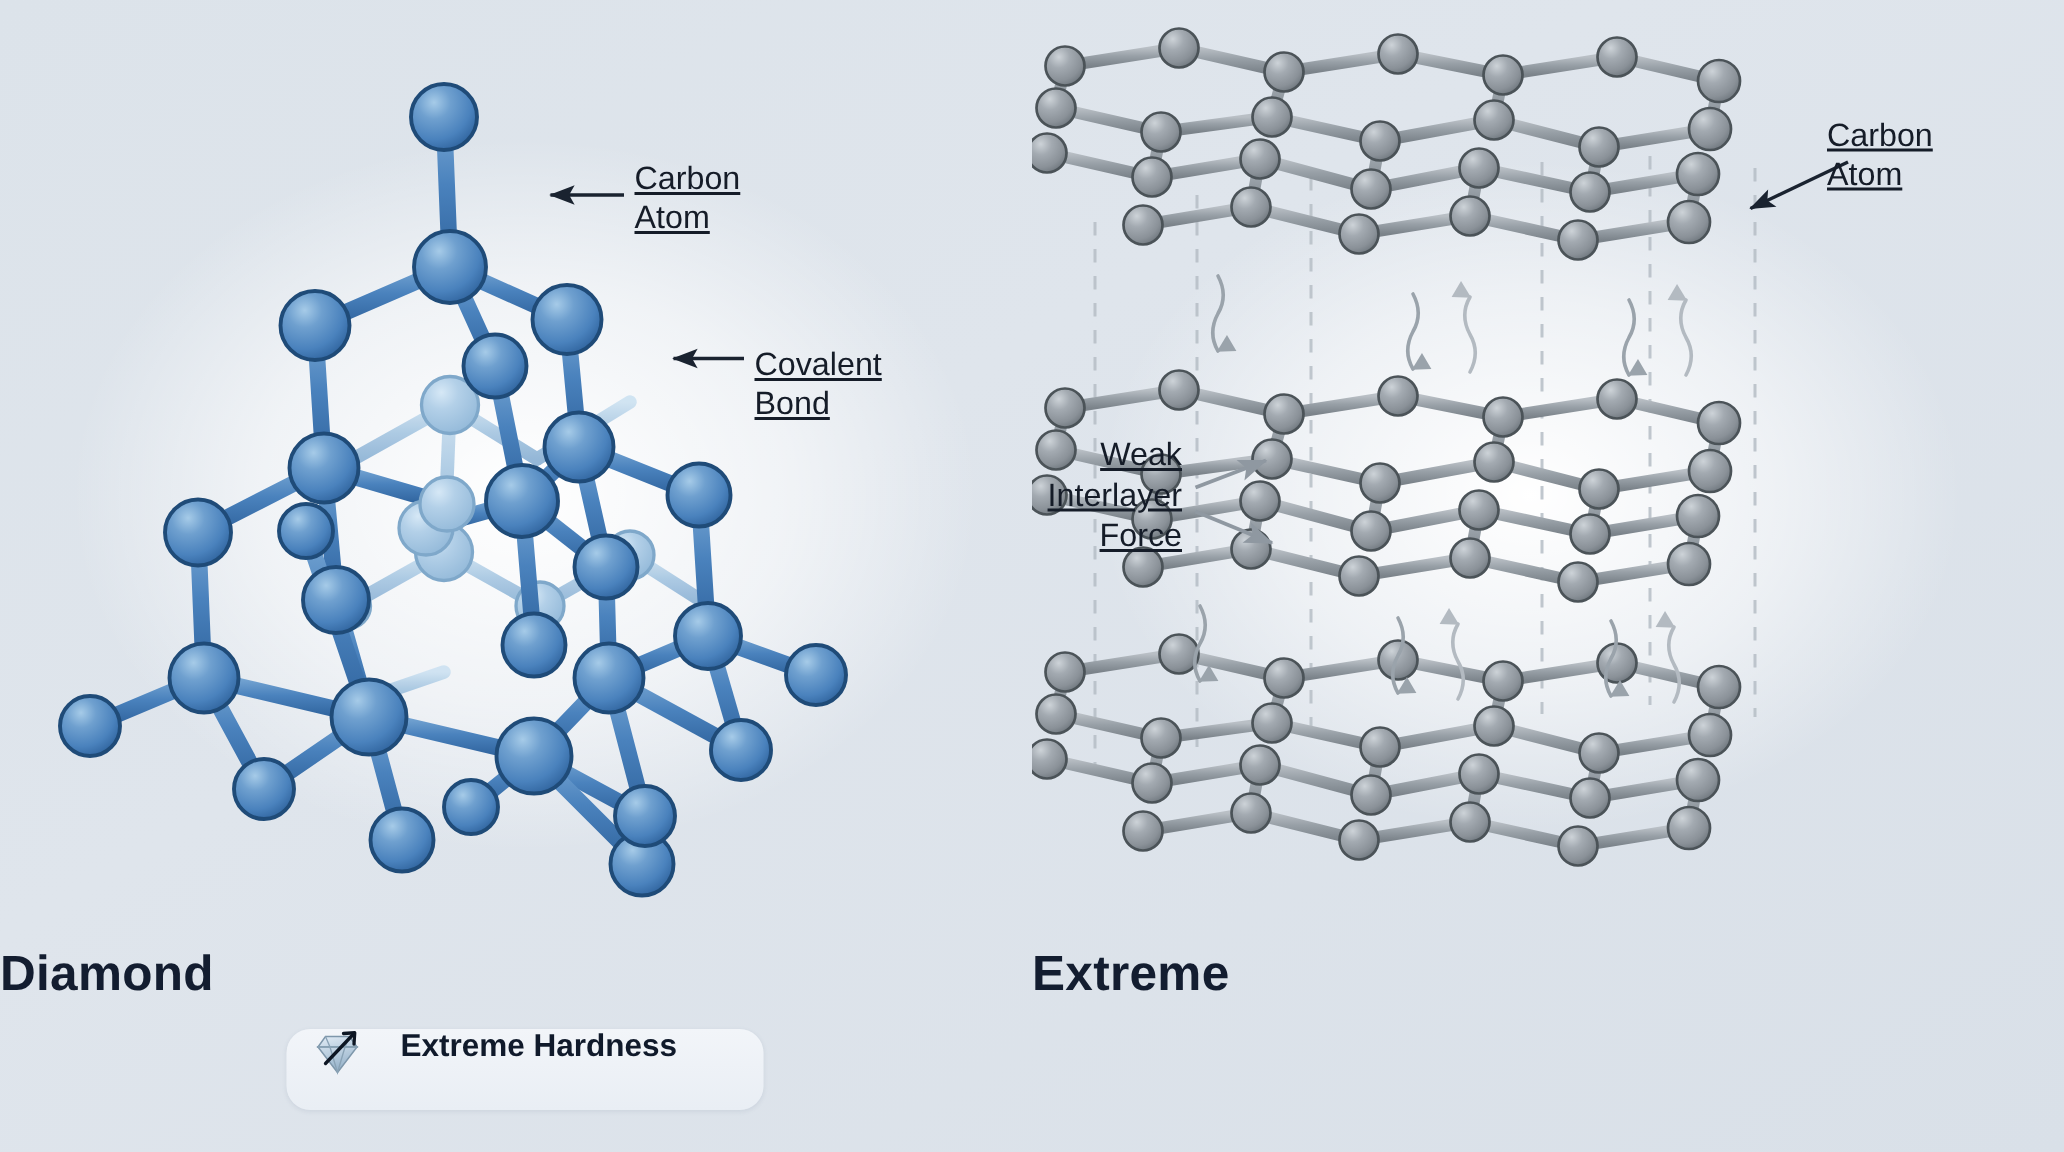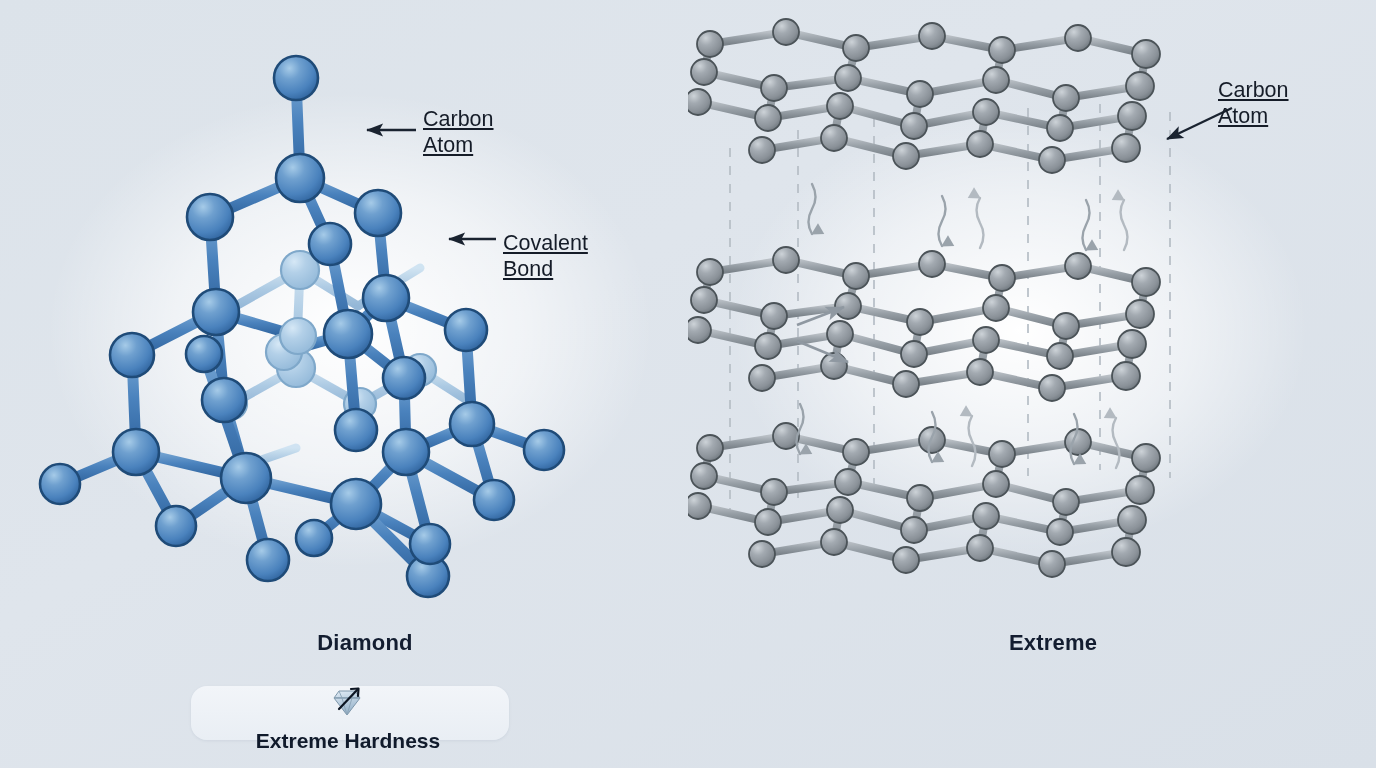--- a/index.html
+++ b/index.html
@@ -39,41 +39,38 @@
     left: 0;
     top: 0;
     width: 688px;
     height: 620px;
     display: block;
   }
 
   .caption {
     position: absolute;
     width: 688px;
-    text-align: center;
+    text-align: left;
     top: 630px;
-    font-size: 22px;
+    font-size: 33px;
     font-weight: bold;
     letter-spacing: 0.2px;
     color: #131d30;
-    padding-left: 21px;
   }
   .badge {
     position: absolute;
     top: 686px;
     height: 54px;
     display: flex;
-    align-items: center;
-    gap: 11px;
+    gap: 24px;
     padding: 0 22px 0 18px;
     box-sizing: border-box;
     border-radius: 16px;
     background: linear-gradient(180deg, #f2f5f9 0%, #e9eef4 100%);
     box-shadow: 0 1px 3px rgba(80,100,125,0.10);
-    flex-direction: column;
   }
   #badge-diamond { left: 191px; width: 318px; }
   .badge-label {
     font-size: 21px;
     font-weight: bold;
     color: #101a2b;
     white-space: nowrap;
   }
   .badge-icon { flex: 0 0 auto; display: block; }
 
@@ -529,14 +526,17 @@
     <line x1="797" y1="325" x2="844" y2="307" stroke="#8f98a1" stroke-width="2.6" marker-end="url(#grayArrow)"></line>
     <line x1="797" y1="341" x2="848" y2="362" stroke="#8f98a1" stroke-width="2.6" marker-end="url(#grayArrow)"></line>
   </svg>
 
   <div class="annot" id="annot-d-carbon">Carbon
 Atom</div>
   <div class="annot" id="annot-d-bond">Covalent
 Bond</div>
   <div class="annot" id="annot-g-carbon">Carbon
 Atom</div>
+  <div class="annot" id="annot-g-weak">Weak
+Interlayer
+Force</div>
 
 </div>
 
 </body></html>

